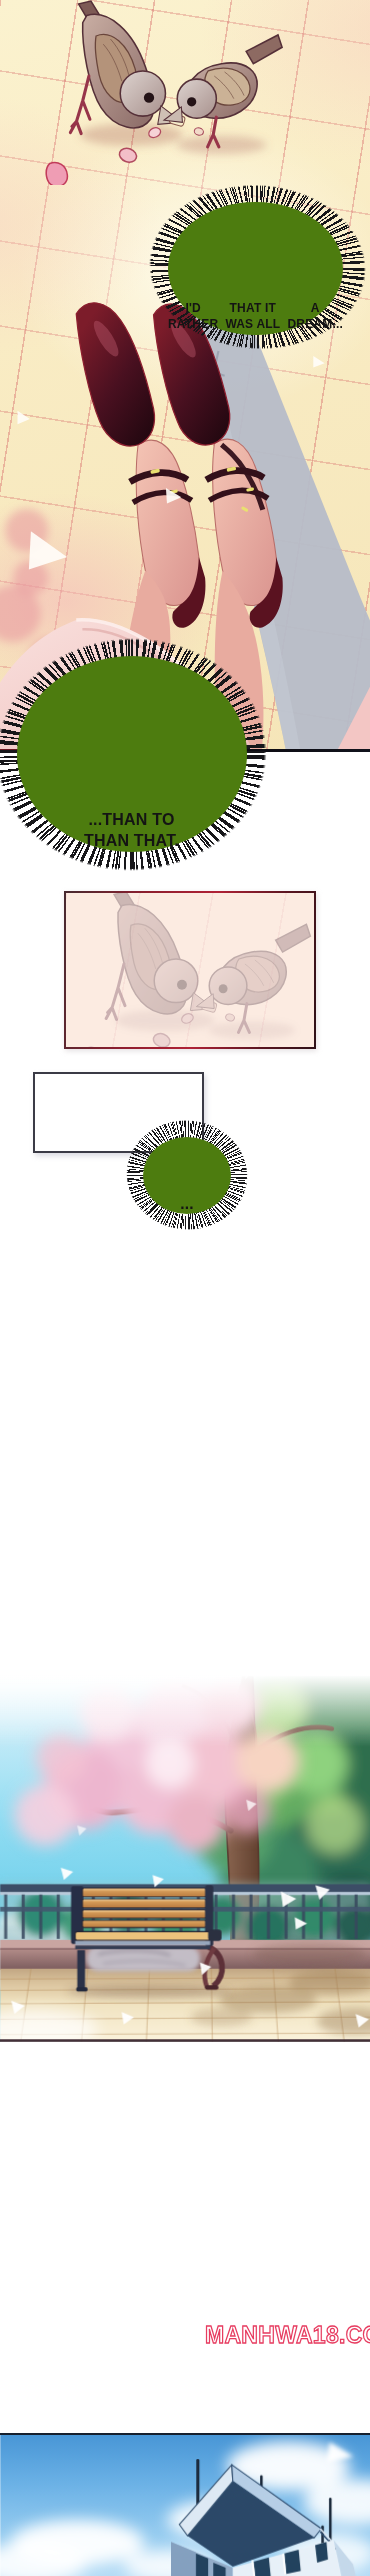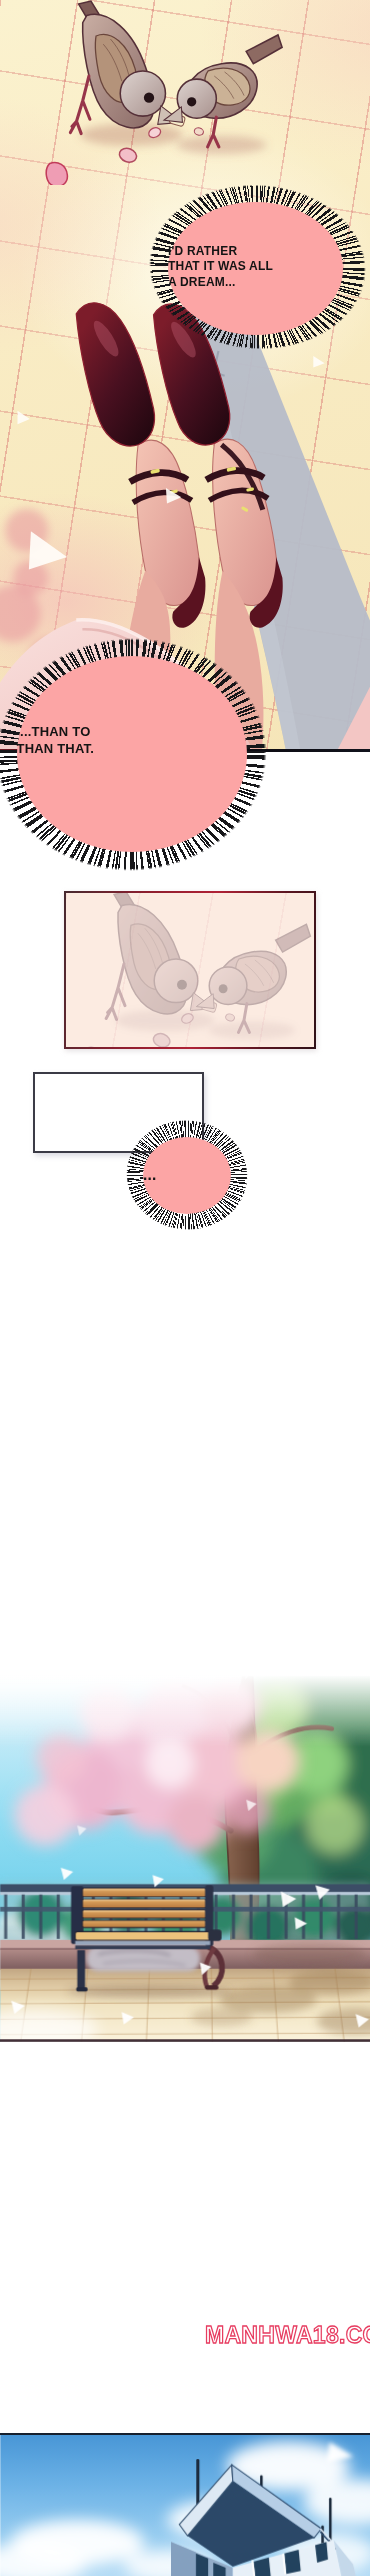--- a/index.html
+++ b/index.html
@@ -23,27 +23,27 @@
 
   
   .burst{position:absolute;border-radius:50%;
     background:
       repeating-conic-gradient(from 0deg,#17171a 0deg 1.1deg,transparent 1.1deg 4.4deg),
       repeating-conic-gradient(from 2deg,#17171a 0deg .7deg,transparent .7deg 3.05deg);
     -webkit-mask:radial-gradient(closest-side, transparent 70%, #000 79% 97%, transparent 99%);
     mask:radial-gradient(closest-side, transparent 70%, #000 79% 97%, transparent 99%);}
   .burst.small{-webkit-mask:radial-gradient(closest-side, transparent 58%, #000 68% 96%, transparent 98%);
                mask:radial-gradient(closest-side, transparent 58%, #000 68% 96%, transparent 98%);}
-  .bubble-core{position:absolute;background:#fca5a5;border-radius:50%;
-    display:flex;flex-direction:column;align-items:flex-start;justify-content:center;
+  .bubble-core{position:absolute;background:#4d7c0f;border-radius:50%;
+    display:flex;align-items:flex-end;justify-content:center;
     color:#141414;font-weight:700;text-align:center;}
   .bubble-core .ln{display:block;line-height:1.3;letter-spacing:0.2px;transform:scaleY(1.03);}
   #bubble1-core{left:168px;top:202px;width:175px;height:130px;font-size:12px;padding-bottom:3.1px;}
   #bubble1-burst{left:148px;top:184px;width:219px;height:166px;transform:rotate(3deg);}
-  #bubble2-core{left:16.5px;top:656px;width:230px;height:196px;font-size:13px;}
+  #bubble2-core{left:16.5px;top:656px;width:230px;height:196px;font-size:16px;}
   #bubble2-core .txt{margin-top:-27px;}
   #bubble2-burst{left:-5.2px;top:637px;width:273px;height:235px;transform:rotate(-2deg);}
   #bubble3-core{left:143px;top:1137px;width:88px;height:77px;font-size:15.5px;letter-spacing:1px;}
   #bubble3-burst{left:125px;top:1119px;width:124px;height:112px;transform:rotate(5deg);}
 
   
   .panel-faded{position:absolute;left:64px;top:891px;width:252px;height:158px;box-sizing:border-box;
     padding:2.1px;background:linear-gradient(100deg,#472a30 0%,#8e1e2e 30%,#b02236 55%,#5a1520 80%,#2e1118 100%);
     box-shadow:1px 2.1px 5.2px rgba(190,180,185,.4);}
   .panel-faded .inner{position:relative;width:100%;height:100%;overflow:hidden;

